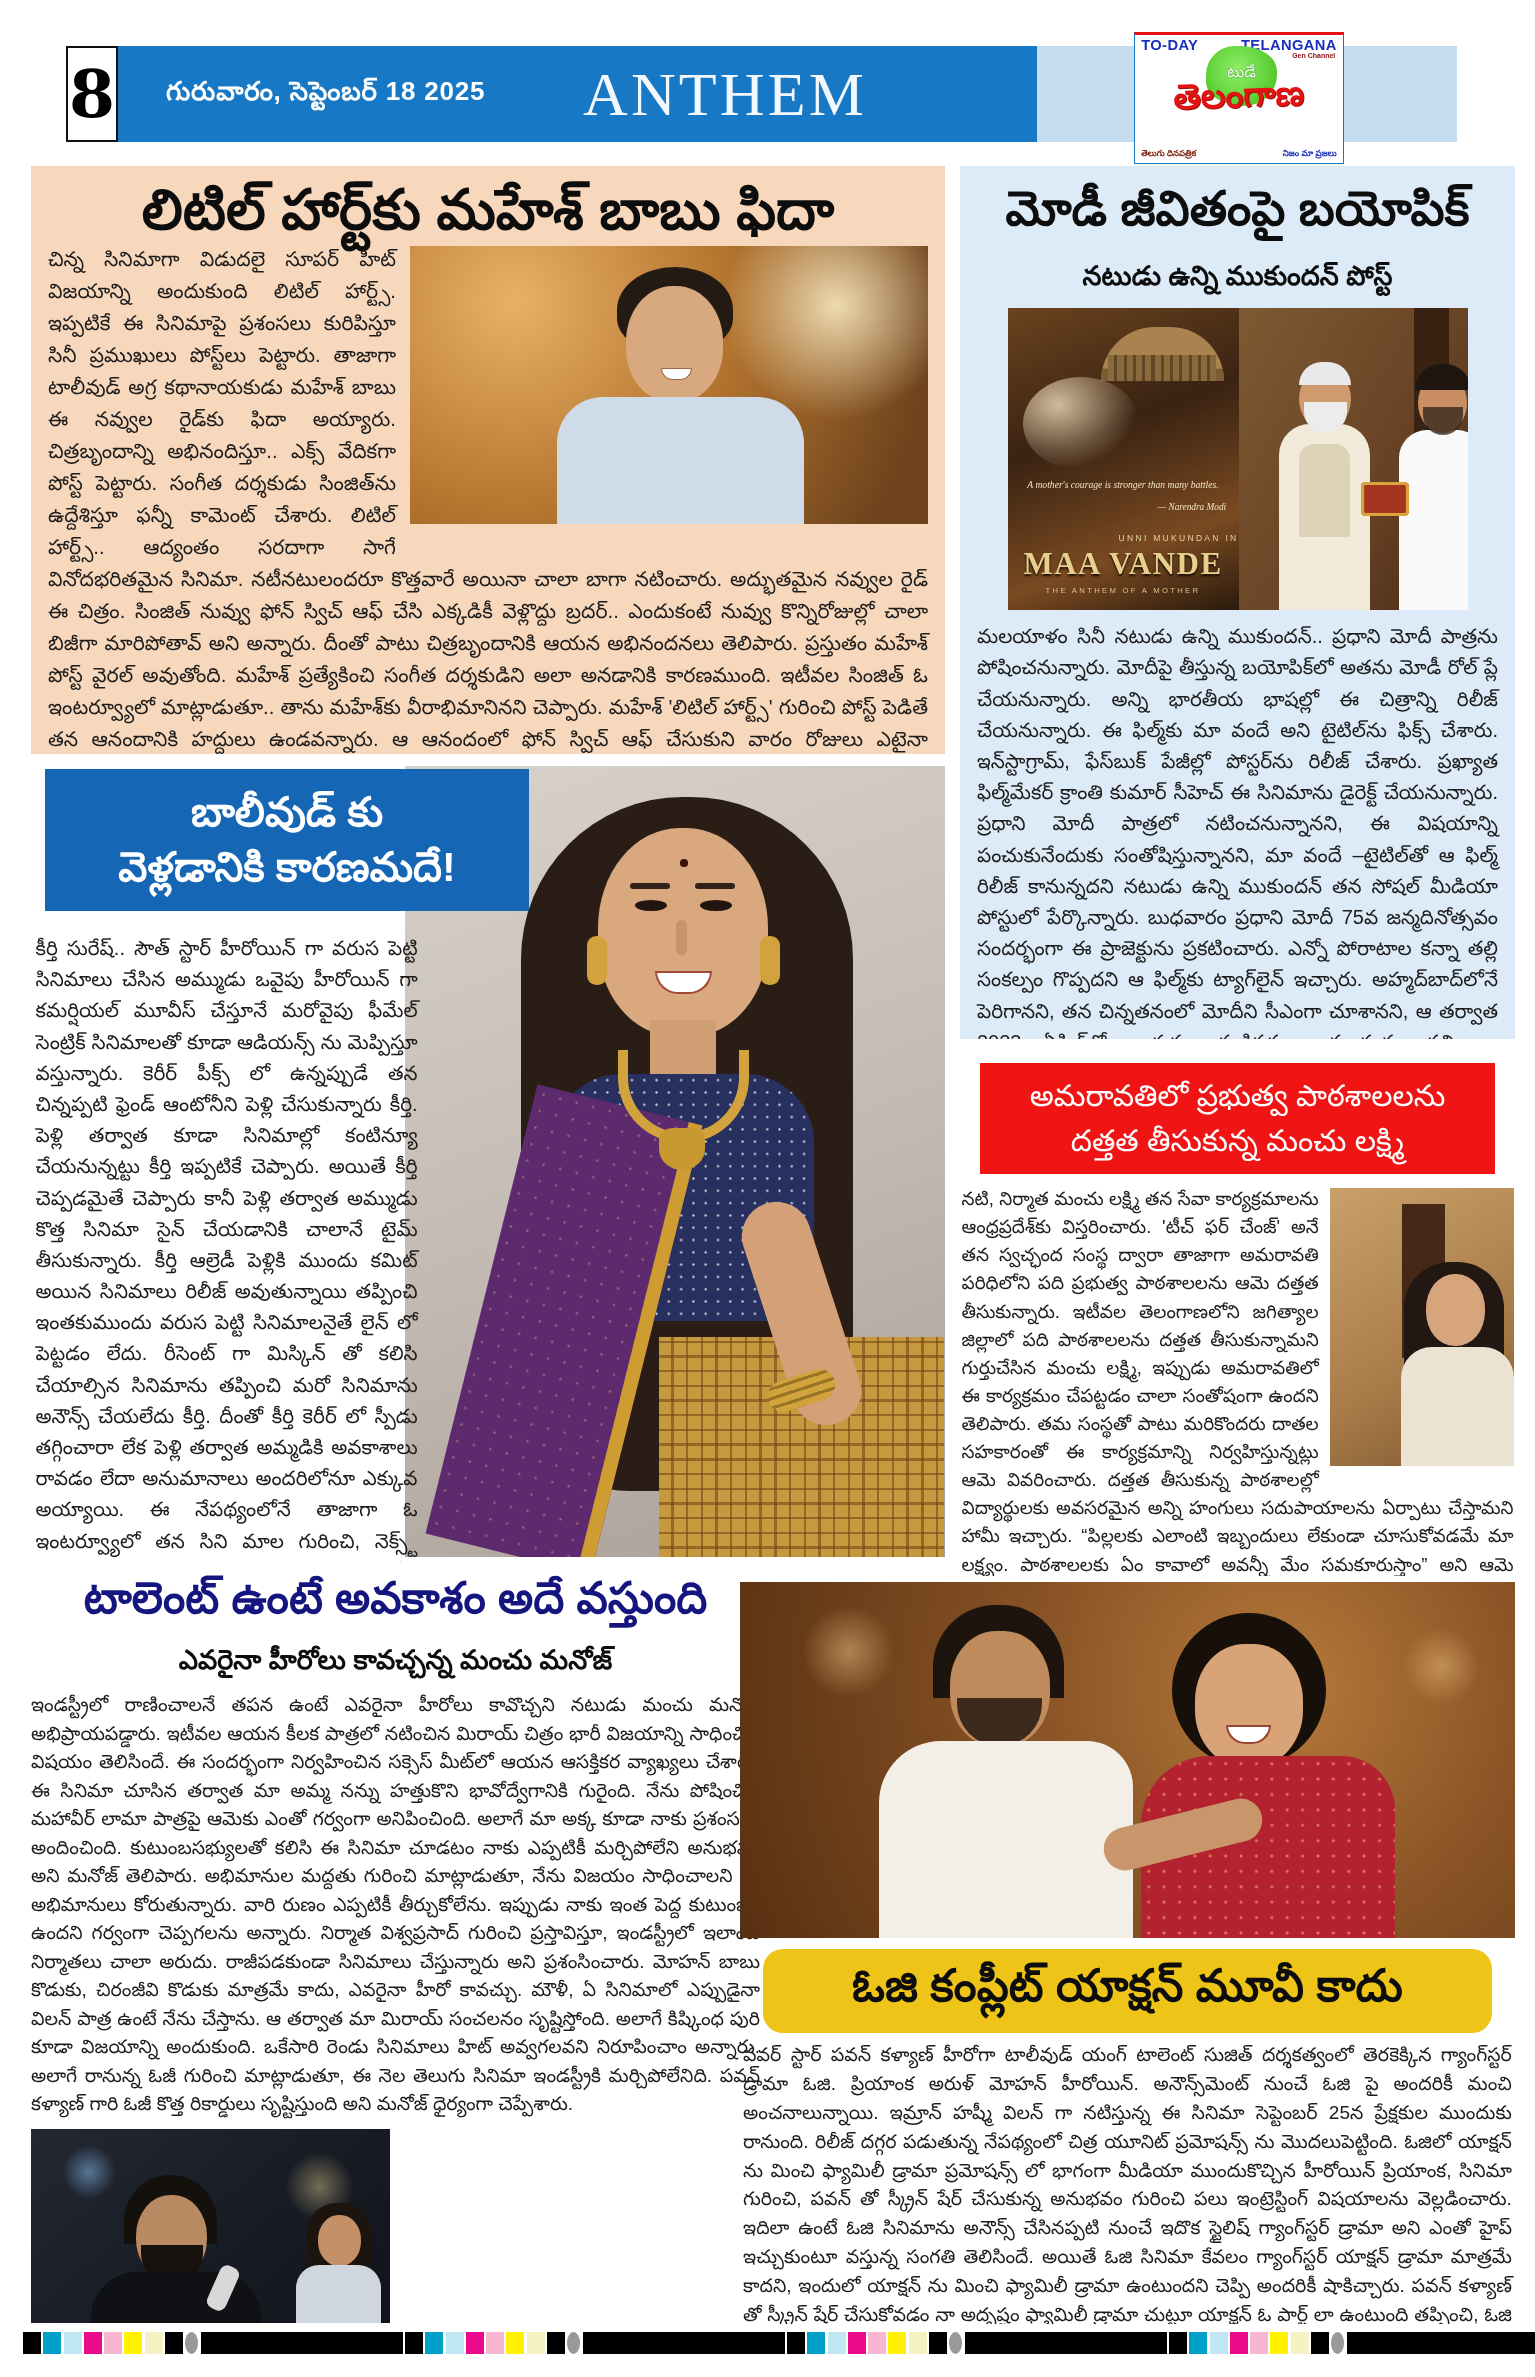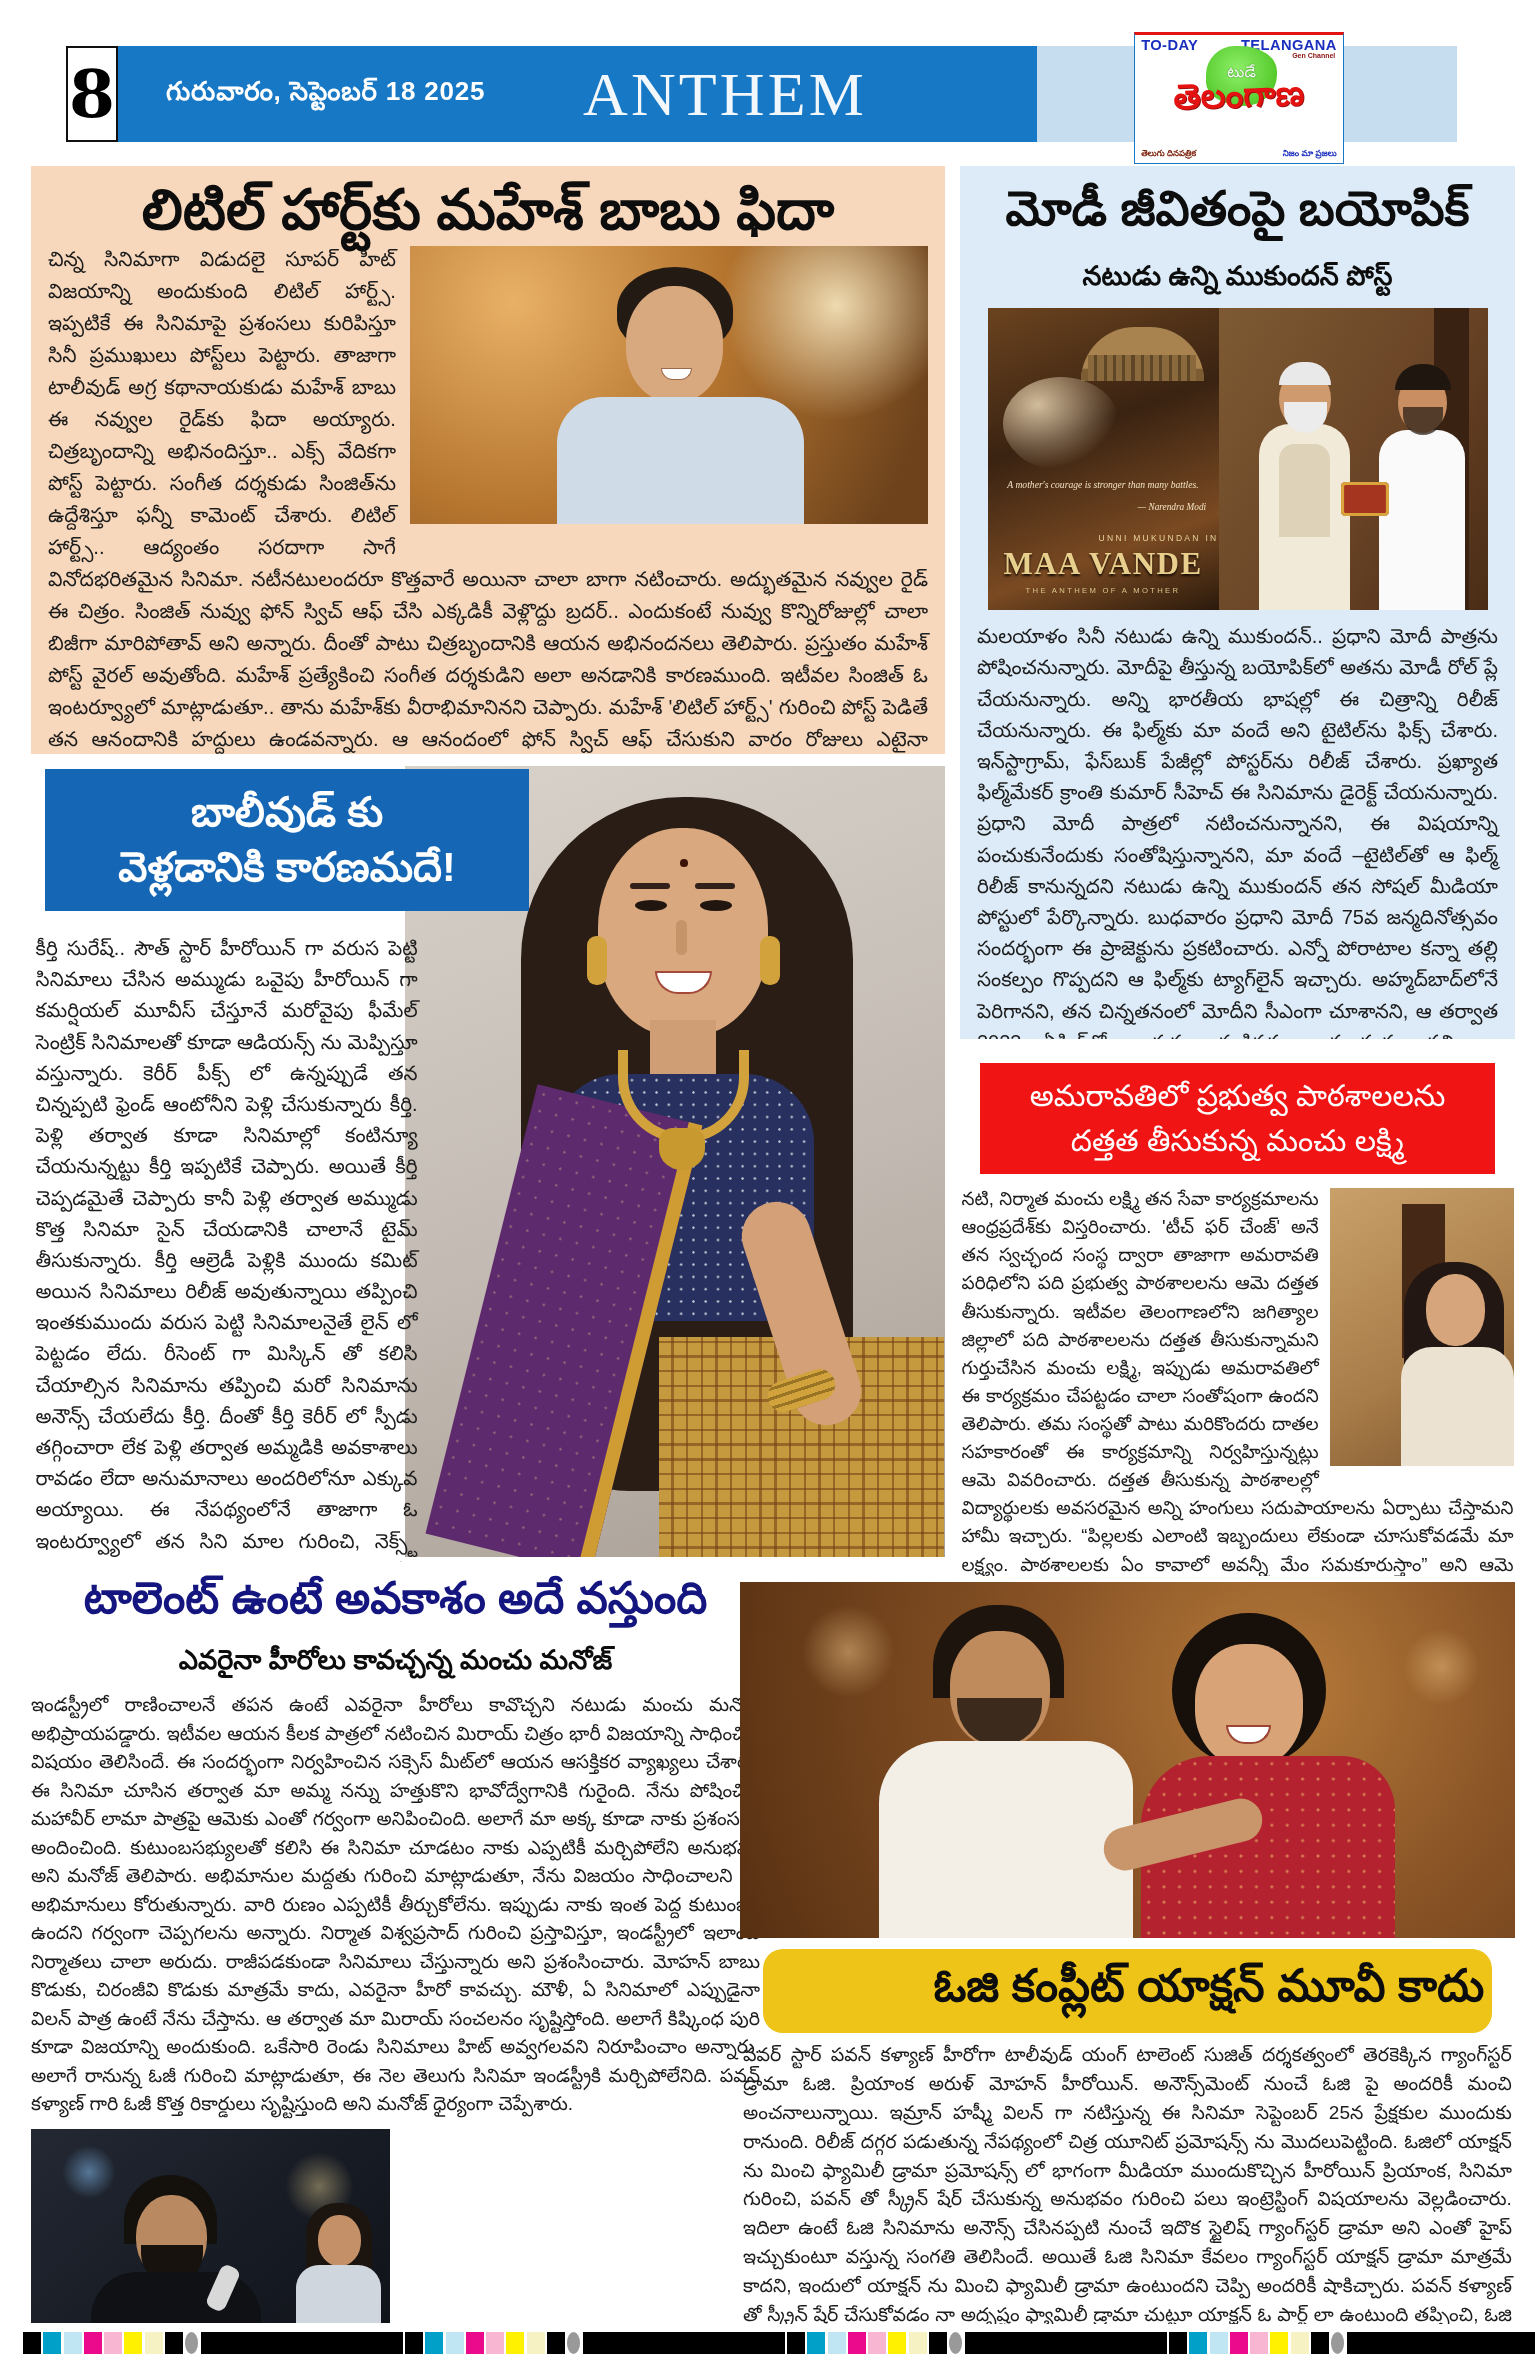--- a/index.html
+++ b/index.html
@@ -55,21 +55,21 @@
   .mh-smile{ position:absolute; left:251px; top:122px; width:31px; height:12.3px; background:#fff;
              border-radius:0 0 15.4px 15.4px; border:1.5px solid #9c6a4a; }
   .mh-shirt{ position:absolute; left:147px; top:151px; width:247px; height:131px; background:#cfdbe6;
              border-radius:46px 46px 0 0; }
 
   
   .art2 { left:960px; top:166px; width:555px; height:873px; background:#dcebf7; padding:15.4px 17px 7.7px 17px; }
   .art2 .headline { font-size:48px; }
   .art2 .subhead  { font-size:27px; margin:12.3px 0 10.8px 0; }
   .art2 .bodytxt  { font-size:20px; line-height:1.56; }
-  .photo-modi { width:500px; height:302px; margin:0 auto 10.8px auto; display:flex; overflow:hidden; }
+  .photo-modi { width:460px; height:302px; margin:0 auto 10.8px auto; display:flex; overflow:hidden; }
   .poster { width:231px; height:100%; position:relative; overflow:hidden;
             background:linear-gradient(160deg,#6b431f 0%, #3a2312 40%, #7a4a22 75%, #2b1a0c 100%); }
   .poster-dome { position:absolute; left:93px; top:18.5px; width:123px; height:54px; background:#a8834f;
                  border-radius:62px 62px 0 0; box-shadow:inset 0 -12.3px 0 #7c5c33; }
   .poster-dome::after { content:""; position:absolute; left:7.7px; right:7.7px; bottom:0; height:26px;
                  background:repeating-linear-gradient(90deg,#8a6a3c 0 6.2px,#5f4626 6.2px 9.3px); }
   .poster-hand { position:absolute; left:15.4px; top:69px; width:116px; height:93px;
                  background:radial-gradient(ellipse at 30% 30%, rgba(255,236,200,.75), transparent 70%); border-radius:50%; }
   .poster-quote { position:absolute; left:7.7px; right:7.7px; top:171px; color:#f3e3c2;
                   font-family:"Liberation Serif","DejaVu Serif",serif; font-style:italic; font-size:9.6px; text-align:center; }
@@ -182,21 +182,21 @@
   .og-man-face { position:absolute; left:210px; top:49px; width:100px; height:116px; background:#c08b5c; border-radius:46%; }
   .og-man-beard{ position:absolute; left:217px; top:116px; width:85px; height:48px; background:#241a10; border-radius:0 0 42px 42px; opacity:.85; }
   .og-man-shirt{ position:absolute; left:139px; top:159px; width:254px; height:197px; background:#f3efe6; border-radius:62px 46px 0 0; }
   .og-w-hair { position:absolute; left:432px; top:31px; width:154px; height:154px; background:#17100a; border-radius:50%; }
   .og-w-face { position:absolute; left:455px; top:62px; width:108px; height:123px; background:#d8a477; border-radius:46%; }
   .og-w-smile{ position:absolute; left:486px; top:143px; width:45px; height:18.5px; background:#fff; border:2.3px solid #9c4534; border-radius:0 0 23px 23px; }
   .og-w-saree{ position:absolute; left:401px; top:174px; width:254px; height:182px; background:#b3222e; border-radius:69px 54px 0 0;
                background-image:radial-gradient(circle, rgba(255,214,120,.5) 1.1px, transparent 1.9px); background-size:15.4px 15.4px; }
   .og-w-arm  { position:absolute; left:362px; top:231px; width:162px; height:43px; background:#c9956a; border-radius:21.6px; transform:rotate(-14deg); }
   .yellowbox { width:729px; margin:10.8px auto 7.7px auto; background:#edc417; border-radius:20px;
-               padding:10.8px 7.7px; text-align:right; font-size:45px; font-weight:800; color:#0d0d0d; }
+               padding:10.8px 7.7px; text-align:center; font-size:45px; font-weight:800; color:#0d0d0d; }
   .art6 .bodytxt { font-size:19px; line-height:1.52; padding:0 3.1px; }
 
   
   .colorbar { left:23px; top:2332px; width:1488px; height:21.6px; display:flex; align-items:center; gap:2.3px; }
   .cb-seg { width:18px; height:21.6px; flex:0 0 auto; }
   .cb-ellipse { width:13px; height:21.6px; border-radius:50%; }
   .cb-wide { width:202px; }
 </style>
 </head>
 <body>

